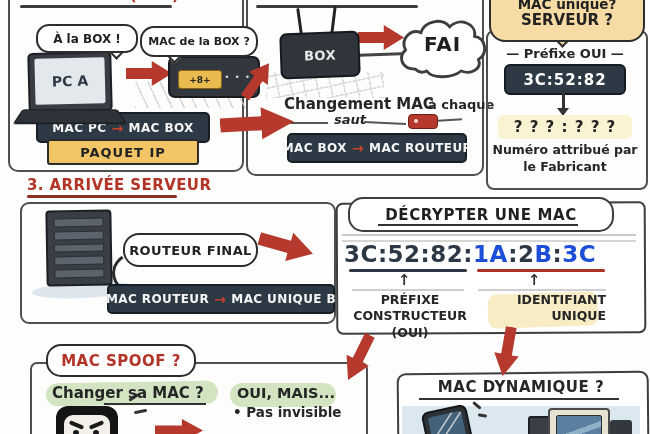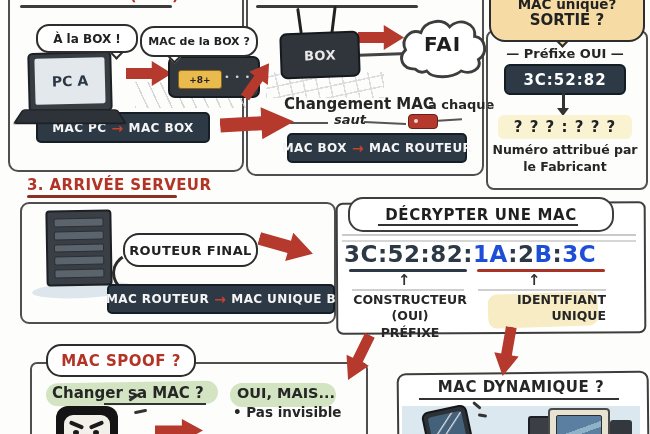--- a/index.html
+++ b/index.html
@@ -185,20 +185,21 @@
     <div class="e-box1-dots">• • •</div>
   </div>
   <div class="bubble e-bub-box">MAC de la BOX ?</div>
   <div class="tail e-bub-box-tail"></div>
 
   <div class="banner e-banner1">
     <span>MAC PC</span>
     <span class="arw">→</span>
     <span>MAC BOX</span>
   </div>
+  <div class="abs e-packet">PAQUET IP</div>
 
   <div class="panelborder e-p2-border"></div>
   <div class="rtitle e-t2">2. SORTIE INTERNET</div>
   <div class="tunder e-t2u"></div>
 
   <div class="abs e-ant1"></div>
   <div class="abs e-ant2"></div>
   <div class="abs e-router">BOX</div>
   <div class="grid e-grid2"></div>
   <div class="abs e-wire"></div>
@@ -224,21 +225,21 @@
     <span class="arw">→</span>
     <span>MAC ROUTEUR</span>
   </div>
 
   <div class="rarrow e-arrow-up"></div>
   <div class="rarrow e-arrow-big"></div>
 
   <div class="panelborder e-oui-border"></div>
   <div class="abs e-oui-bubble">
     <span class="l1">MAC unique?</span>
-    <span class="l2">SORTIE ?</span>
+    <span class="l2">SERVEUR ?</span>
   </div>
   <div class="tail e-oui-tail"></div>
   <div class="abs e-prefix-title hw">— Préfixe OUI —</div>
   <div class="abs e-prefix-badge">3C:52:82</div>
   <div class="abs e-conn"></div>
   <div class="abs e-conn-head"></div>
   <div class="abs e-unknown">? ? ? : ? ? ?</div>
   <div class="abs e-note hw">
     <div>Numéro attribué par</div>
     <div>le Fabricant</div>
@@ -277,22 +278,22 @@
   <div class="abs e-mac" id="mac-line"><span class="mac-navy">3C:52:82</span><span class="mac-navy">:</span><span class="mac-red">1A</span><span class="mac-navy">:</span><span class="mac-navy">2</span><span class="mac-red">B</span><span class="mac-navy">:</span><span class="mac-red">3C</span></div>
   <div class="abs e-mac-un"></div>
   <div class="abs e-mac-ur"></div>
   <div class="abs e-uarrL">↑</div>
   <div class="abs e-uarrR">↑</div>
   <div class="abs e-srule1"></div>
   <div class="abs e-srule2"></div>
 
   <div class="abs e-ybob"></div>
   <div class="abs e-lblL hw">
+    <div>PRÉFIXE</div>
     <div>CONSTRUCTEUR (OUI)</div>
-    <div>PRÉFIXE</div>
   </div>
   <div class="abs e-lblR hw">
     <div>IDENTIFIANT</div>
     <div>UNIQUE</div>
   </div>
 
   <div class="rarrow e-arrowA"></div>
   <div class="rarrow e-arrowB"></div>
 
   <div class="abs e-spoof-border"></div>

